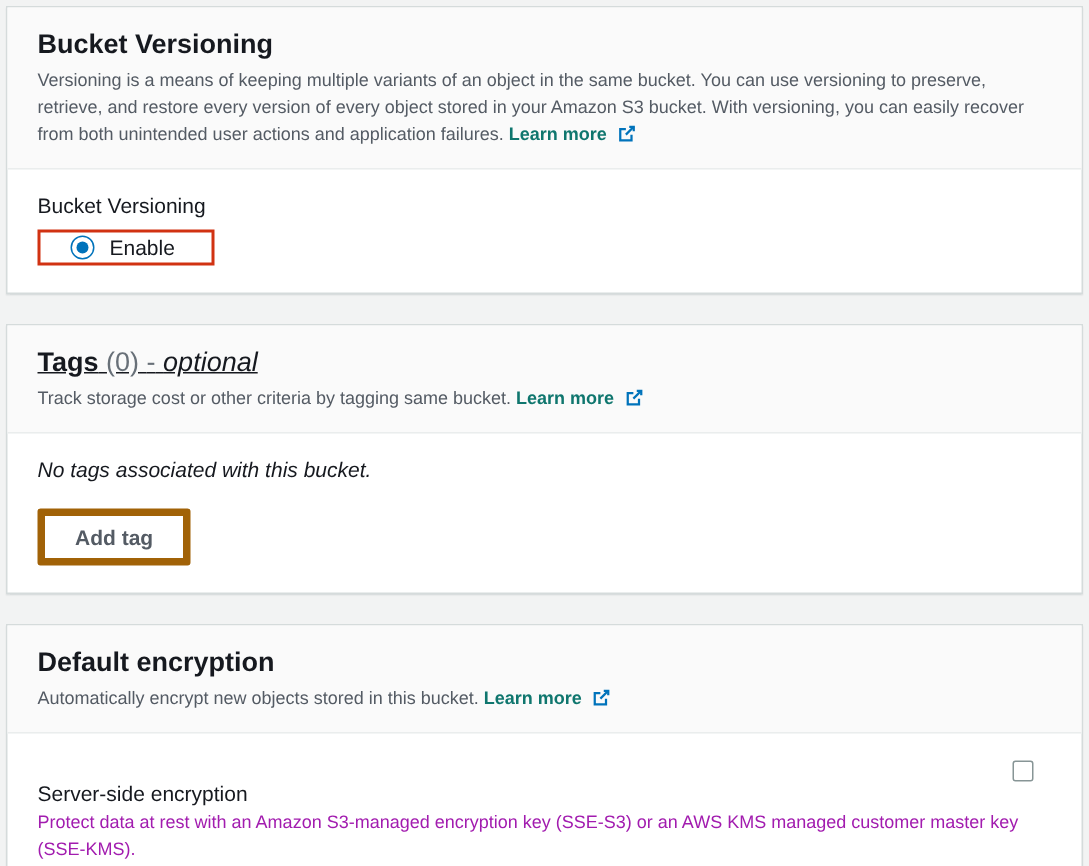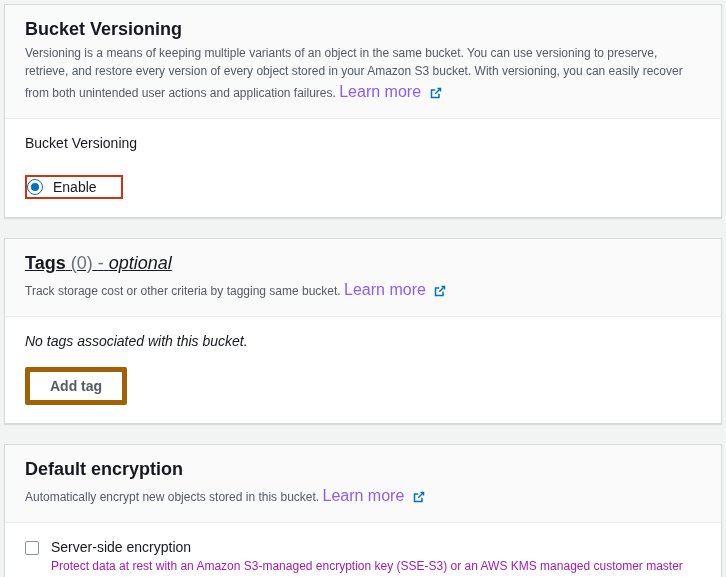--- a/index.html
+++ b/index.html
@@ -34,24 +34,24 @@
     }
     .panel-desc {
       font-size: 12px;
       color: #545b64;
       line-height: 1.5;
     }
     .panel-body {
       padding: 16px 20px 18px 20px;
     }
     .learn-more {
-      color: #8b5cf6;
-      font-weight: 400;
+      color: #0f766e;
+      font-weight: 700;
       text-decoration: none;
-      font-size: 16px;
+      font-size: 12px;
     }
     .ext-icon {
       display: inline-block;
       vertical-align: -2px;
       margin-left: 4px;
     }
     .field-label {
       font-size: 14px;
       color: #16191f;
       margin-bottom: 6px;
@@ -82,24 +82,24 @@
       position: absolute;
       width: 8px;
       height: 8px;
       background: #0073bb;
       border-radius: 50%;
       top: 3px;
       left: 3px;
     }
     .highlight-box {
       border: 2px solid #d13212;
-      padding: 2px 24px 2px 0;
+      padding: 2px 24px 2px 20px;
       display: inline-flex;
       align-items: center;
-      margin-top: 18px;
+      margin-top: 2px;
       text-align: right;
     }
     .count-badge {
       color: #687078;
       font-weight: 400;
     }
     .optional {
       font-style: italic;
       font-weight: 400;
     }
@@ -115,21 +115,22 @@
       border: 5px solid #a16207;
       background: #fff;
       color: #545b64;
       font-weight: 700;
       font-size: 14px;
       cursor: pointer;
       border-radius: 2px;
     }
     .checkbox-row {
       display: flex;
-      align-items: flex-start;
+      align-items: flex-end;
+      flex-direction: column;
     }
     .checkbox {
       width: 14px;
       height: 14px;
       border: 1px solid #879596;
       border-radius: 2px;
       margin-right: 12px;
       margin-top: 2px;
       flex-shrink: 0;
       background: #fff;

